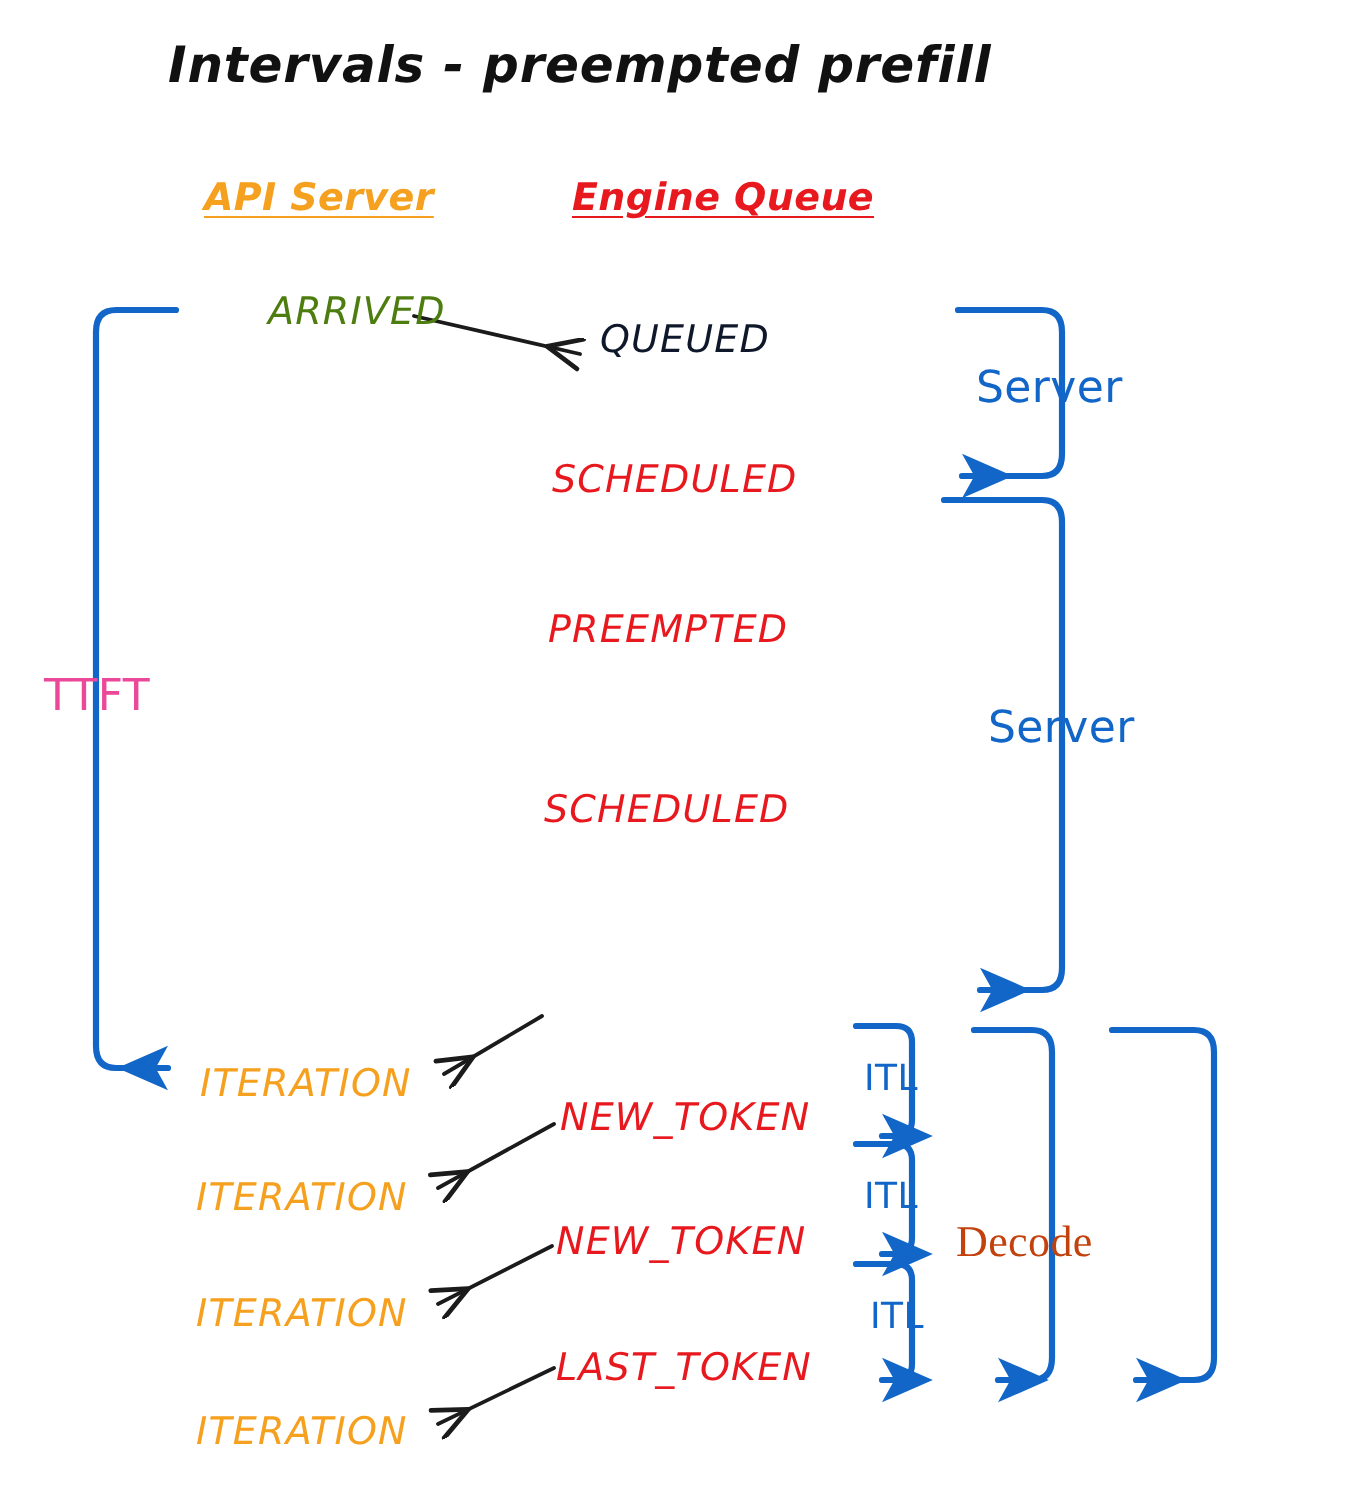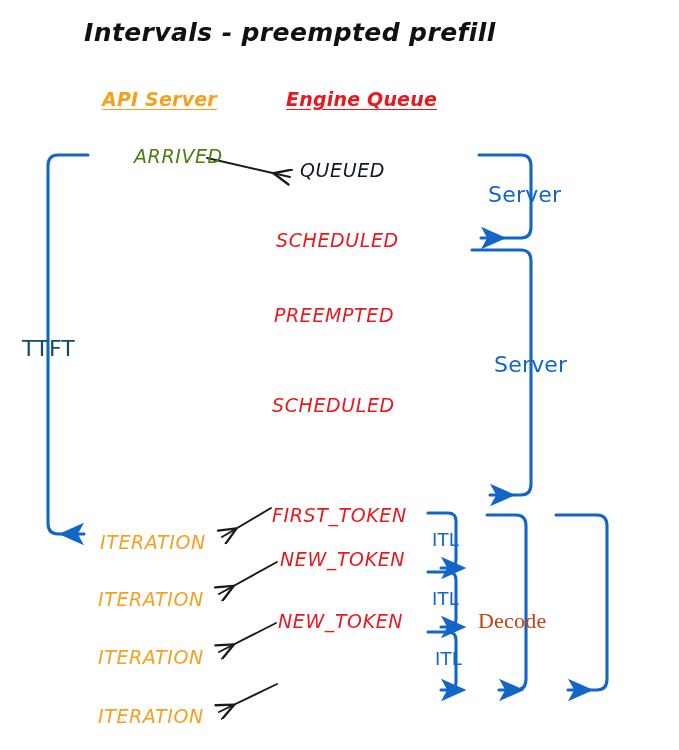--- a/index.html
+++ b/index.html
@@ -144,25 +144,25 @@
   <div class="txt hand-state" style="left:100px; top:533px; color:#F5A01E;">ITERATION</div>
   <div class="txt hand-state" style="left:98px; top:590px; color:#F5A01E;">ITERATION</div>
   <div class="txt hand-state" style="left:98px; top:648px; color:#F5A01E;">ITERATION</div>
   <div class="txt hand-state" style="left:98px; top:707px; color:#F5A01E;">ITERATION</div>
 
   <div class="txt hand-state" style="left:300px; top:161px; color:#0f172a;font-style:italic;">QUEUED</div>
   <div class="txt hand-state" style="left:276px; top:231px; color:#E8191E;">SCHEDULED</div>
   <div class="txt hand-state" style="left:274px; top:292px; color:#E8191E;margin-top:14px;">PREEMPTED</div>
   <div class="txt hand-state" style="left:272px; top:396px; color:#E8191E;">SCHEDULED</div>
 
-  <div class="txt hand-state" style="left:272px; top:506px; color:#E8191E;">FIRST_TOKEN</div>
   <div class="txt hand-state" style="left:280px; top:550px; color:#E8191E;">NEW_TOKEN</div>
   <div class="txt hand-state" style="left:278px; top:612px; color:#E8191E;">NEW_TOKEN</div>
+  <div class="txt hand-state" style="left:278px; top:675px; color:#E8191E;">LAST_TOKEN</div>
 
-  <div class="txt blue-label" style="left:22px; top:338px; color:#0c4a6e;">TTFT</div>
+  <div class="txt blue-label" style="left:22px; top:338px; color:#ec4899;">TTFT</div>
 
   <div class="txt blue-label" style="left:488px; top:184px; color:#1266C8;">Server</div>
 
   <div class="txt blue-label" style="left:494px; top:354px; color:#1266C8;">Server</div>
 
   <div class="txt blue-label small" style="left:432px; top:531px; color:#1266C8;">ITL</div>
   <div class="txt blue-label small" style="left:432px; top:590px; color:#1266C8;">ITL</div>
   <div class="txt blue-label small" style="left:435px; top:650px; color:#1266C8;">ITL</div>
 
   <div class="txt blue-label" style="left:478px; top:610px; color:#c2410c;font-family:Liberation Serif, serif;">Decode</div>

